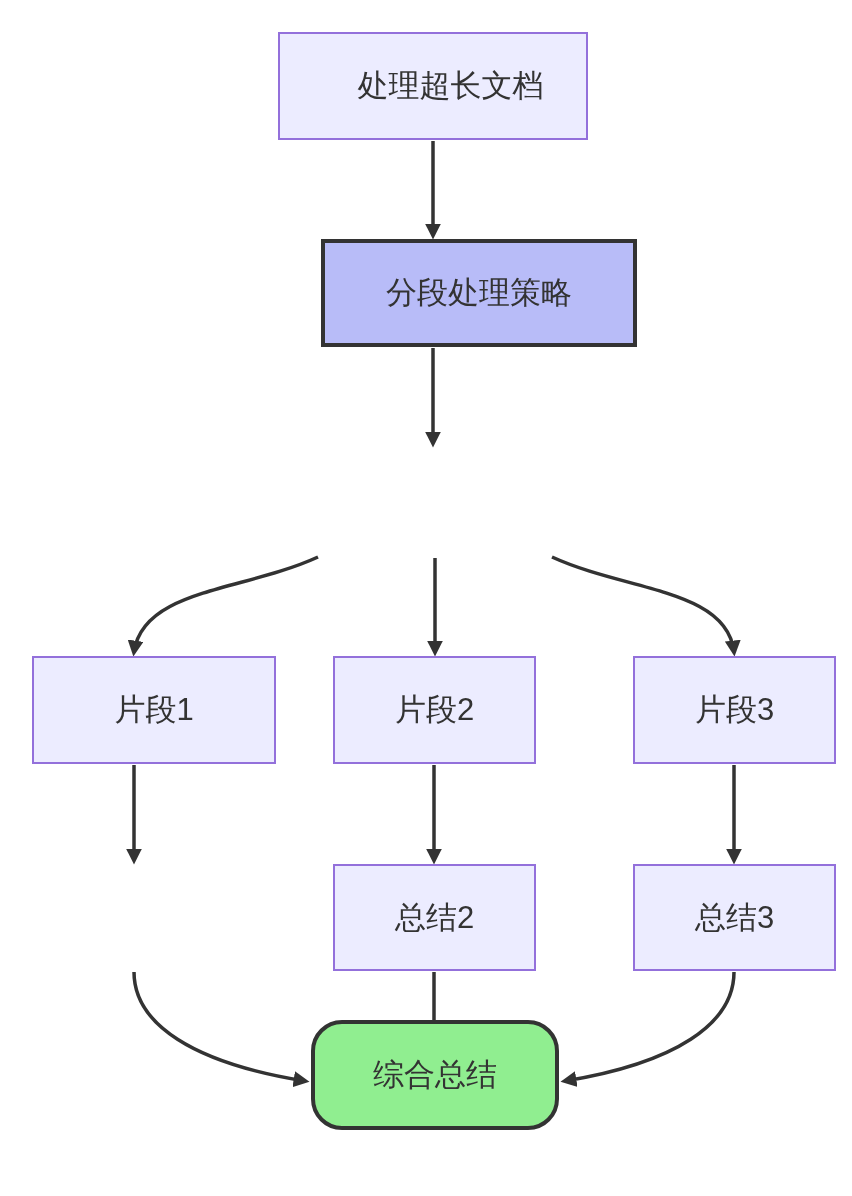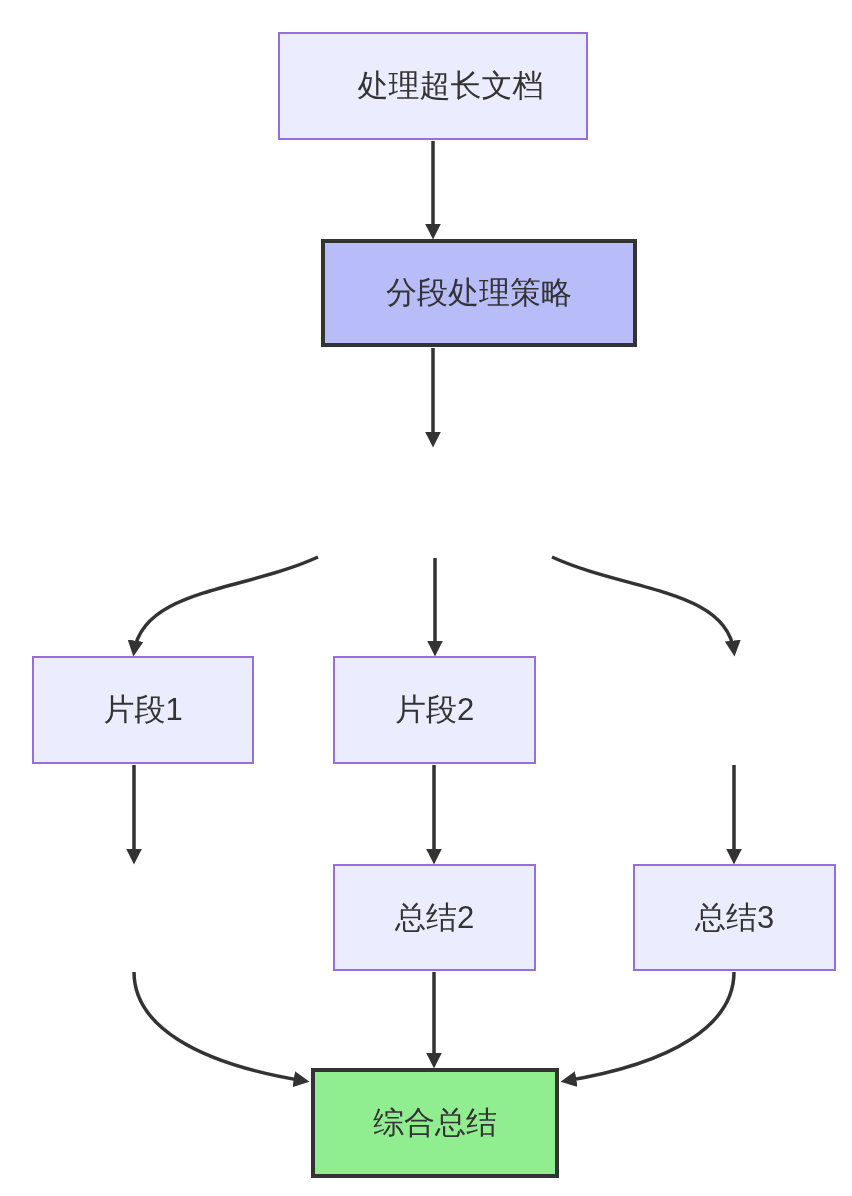--- a/index.html
+++ b/index.html
@@ -52,27 +52,27 @@
     margin-left: 45px;
   }
   .node[data-variant="success"] {
     background: #90EE90;
     border: 4px solid #333333;
   }
   
   .n-a  { left: 278px; top: 32px;   width: 310px; height: 108px; padding-left: 35px; }
   .n-b  { left: 276px; top: 239px;  width: 316px; height: 108px; }
   .n-c  { left: 310px; top: 447px;  width: 250px; height: 110px; }
-  .n-d1 { left: 32px;  top: 656px;  width: 222px; height: 108px; }
+  .n-d1 { left: 32px;  top: 656px;  width: 244px; height: 108px; }
   .n-d2 { left: 333px; top: 656px;  width: 203px; height: 108px; }
   .n-d3 { left: 633px; top: 656px;  width: 203px; height: 108px; }
   .n-e1 { left: 32px;  top: 864px;  width: 203px; height: 107px; }
   .n-e2 { left: 333px; top: 864px;  width: 203px; height: 107px; }
   .n-e3 { left: 633px; top: 864px;  width: 203px; height: 107px; }
-  .n-f  { left: 311px; top: 1068px; width: 248px; height: 110px; }
+  .n-f  { left: 311px; top: 1020px; width: 248px; height: 110px; border-radius: 31px; }
 </style>
 </head>
 <body>
 
 <div class="canvas">
 
   <svg class="edges-layer" width="852" height="1196" viewBox="0 0 852 1196" xmlns="http://www.w3.org/2000/svg">
     <defs>
       <marker id="arrowhead" viewBox="0 0 14 14" refX="10" refY="7" markerWidth="16" markerHeight="16" markerUnits="userSpaceOnUse" orient="auto">
         <path d="M0,0 L14,7 L0,14 Z" fill="#333333"></path>
@@ -101,20 +101,23 @@
 
 
   <div class="node n-d1" data-variant="default">
     <span class="node-label">片段1</span>
   </div>
 
   <div class="node n-d2" data-variant="default">
     <span class="node-label">片段2</span>
   </div>
 
+  <div class="node n-d3" data-variant="default">
+    <span class="node-label">片段3</span>
+  </div>
 
 
   <div class="node n-e2" data-variant="default">
     <span class="node-label">总结2</span>
   </div>
 
   <div class="node n-e3" data-variant="default">
     <span class="node-label">总结3</span>
   </div>
 

